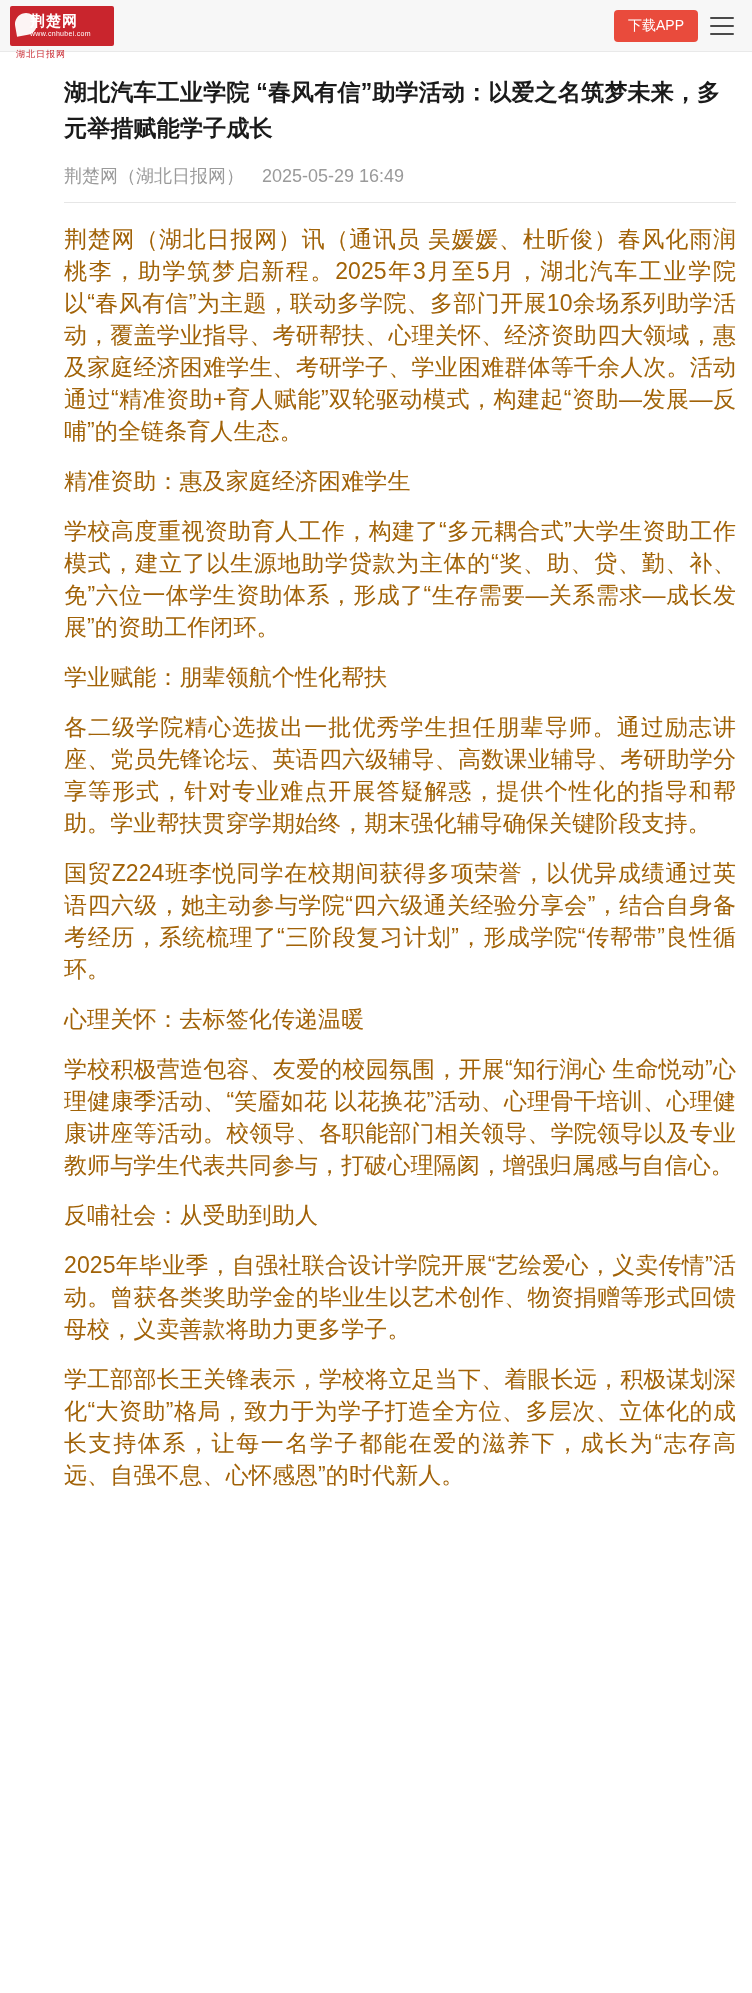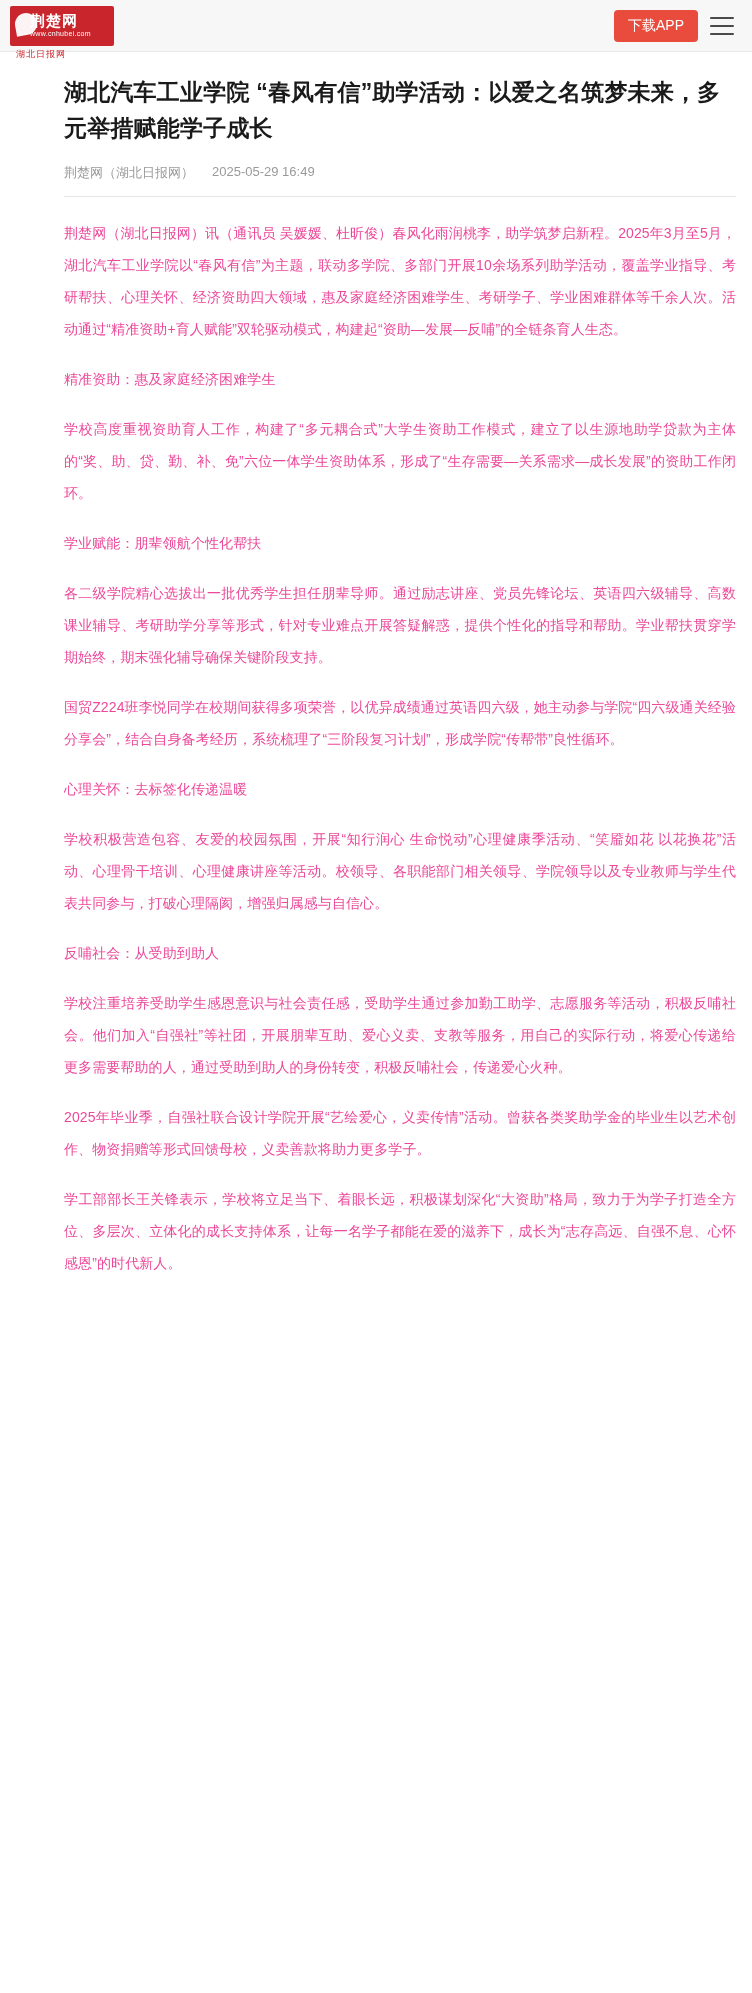--- a/index.html
+++ b/index.html
@@ -126,36 +126,36 @@
   }
   .headline {
     font-size: 23px;
     line-height: 36px;
     font-weight: bold;
     color: #1a1a1a;
     margin: 0 0 18px 0;
     letter-spacing: .2px;
   }
   .meta {
-    font-size: 13px;
+    font-size: 18px;
     color: #9a9a9a;
     display: flex;
     gap: 18px;
-    align-items: flex-start;
+    align-items: center;
     margin-bottom: 14px;
   }
   .divider {
     border: none;
     border-top: 1px solid #e6e6e6;
     margin: 0 0 20px 0;
   }
   .body p {
-    font-size: 14px;
+    font-size: 23px;
     line-height: 32px;
-    color: #ec4899;
+    color: #a16207;
     margin: 0 0 18px 0;
     text-align: justify;
     letter-spacing: .1px;
   }
   .body p.subhead {
     margin-bottom: 18px;
   }
   .body p.indent {
     text-indent: 0;
   }
@@ -198,19 +198,18 @@
     <div class="body">
       <p>荆楚网（湖北日报网）讯（通讯员 吴媛媛、杜昕俊）春风化雨润桃李，助学筑梦启新程。2025年3月至5月，湖北汽车工业学院以“春风有信”为主题，联动多学院、多部门开展10余场系列助学活动，覆盖学业指导、考研帮扶、心理关怀、经济资助四大领域，惠及家庭经济困难学生、考研学子、学业困难群体等千余人次。活动通过“精准资助+育人赋能”双轮驱动模式，构建起“资助—发展—反哺”的全链条育人生态。</p>
       <p class="subhead">精准资助：惠及家庭经济困难学生</p>
       <p>学校高度重视资助育人工作，构建了“多元耦合式”大学生资助工作模式，建立了以生源地助学贷款为主体的“奖、助、贷、勤、补、免”六位一体学生资助体系，形成了“生存需要—关系需求—成长发展”的资助工作闭环。</p>
       <p class="subhead">学业赋能：朋辈领航个性化帮扶</p>
       <p>各二级学院精心选拔出一批优秀学生担任朋辈导师。通过励志讲座、党员先锋论坛、英语四六级辅导、高数课业辅导、考研助学分享等形式，针对专业难点开展答疑解惑，提供个性化的指导和帮助。学业帮扶贯穿学期始终，期末强化辅导确保关键阶段支持。</p>
       <p>国贸Z224班李悦同学在校期间获得多项荣誉，以优异成绩通过英语四六级，她主动参与学院“四六级通关经验分享会”，结合自身备考经历，系统梳理了“三阶段复习计划”，形成学院“传帮带”良性循环。</p>
       <p class="subhead">心理关怀：去标签化传递温暖</p>
       <p>学校积极营造包容、友爱的校园氛围，开展“知行润心 生命悦动”心理健康季活动、“笑靥如花 以花换花”活动、心理骨干培训、心理健康讲座等活动。校领导、各职能部门相关领导、学院领导以及专业教师与学生代表共同参与，打破心理隔阂，增强归属感与自信心。</p>
       <p class="subhead">反哺社会：从受助到助人</p>
-      <p>学校注重培养受助学生感恩意识与社会责任感，受助学生通过参加勤工助学、志愿服务等活动，积极反哺社会。他们加入“自强社”等社团，开展朋辈互助、爱心义卖、支教等服务，用自己的实际行动，将爱心传递给更多需要帮助的人，通过受助到助人的身份转变，积极反哺社会，传递爱心火种。</p>
       <p>2025年毕业季，自强社联合设计学院开展“艺绘爱心，义卖传情”活动。曾获各类奖助学金的毕业生以艺术创作、物资捐赠等形式回馈母校，义卖善款将助力更多学子。</p>
       <p>学工部部长王关锋表示，学校将立足当下、着眼长远，积极谋划深化“大资助”格局，致力于为学子打造全方位、多层次、立体化的成长支持体系，让每一名学子都能在爱的滋养下，成长为“志存高远、自强不息、心怀感恩”的时代新人。</p>
     </div>
   </div>
 
 </div>
 
 </body></html>

